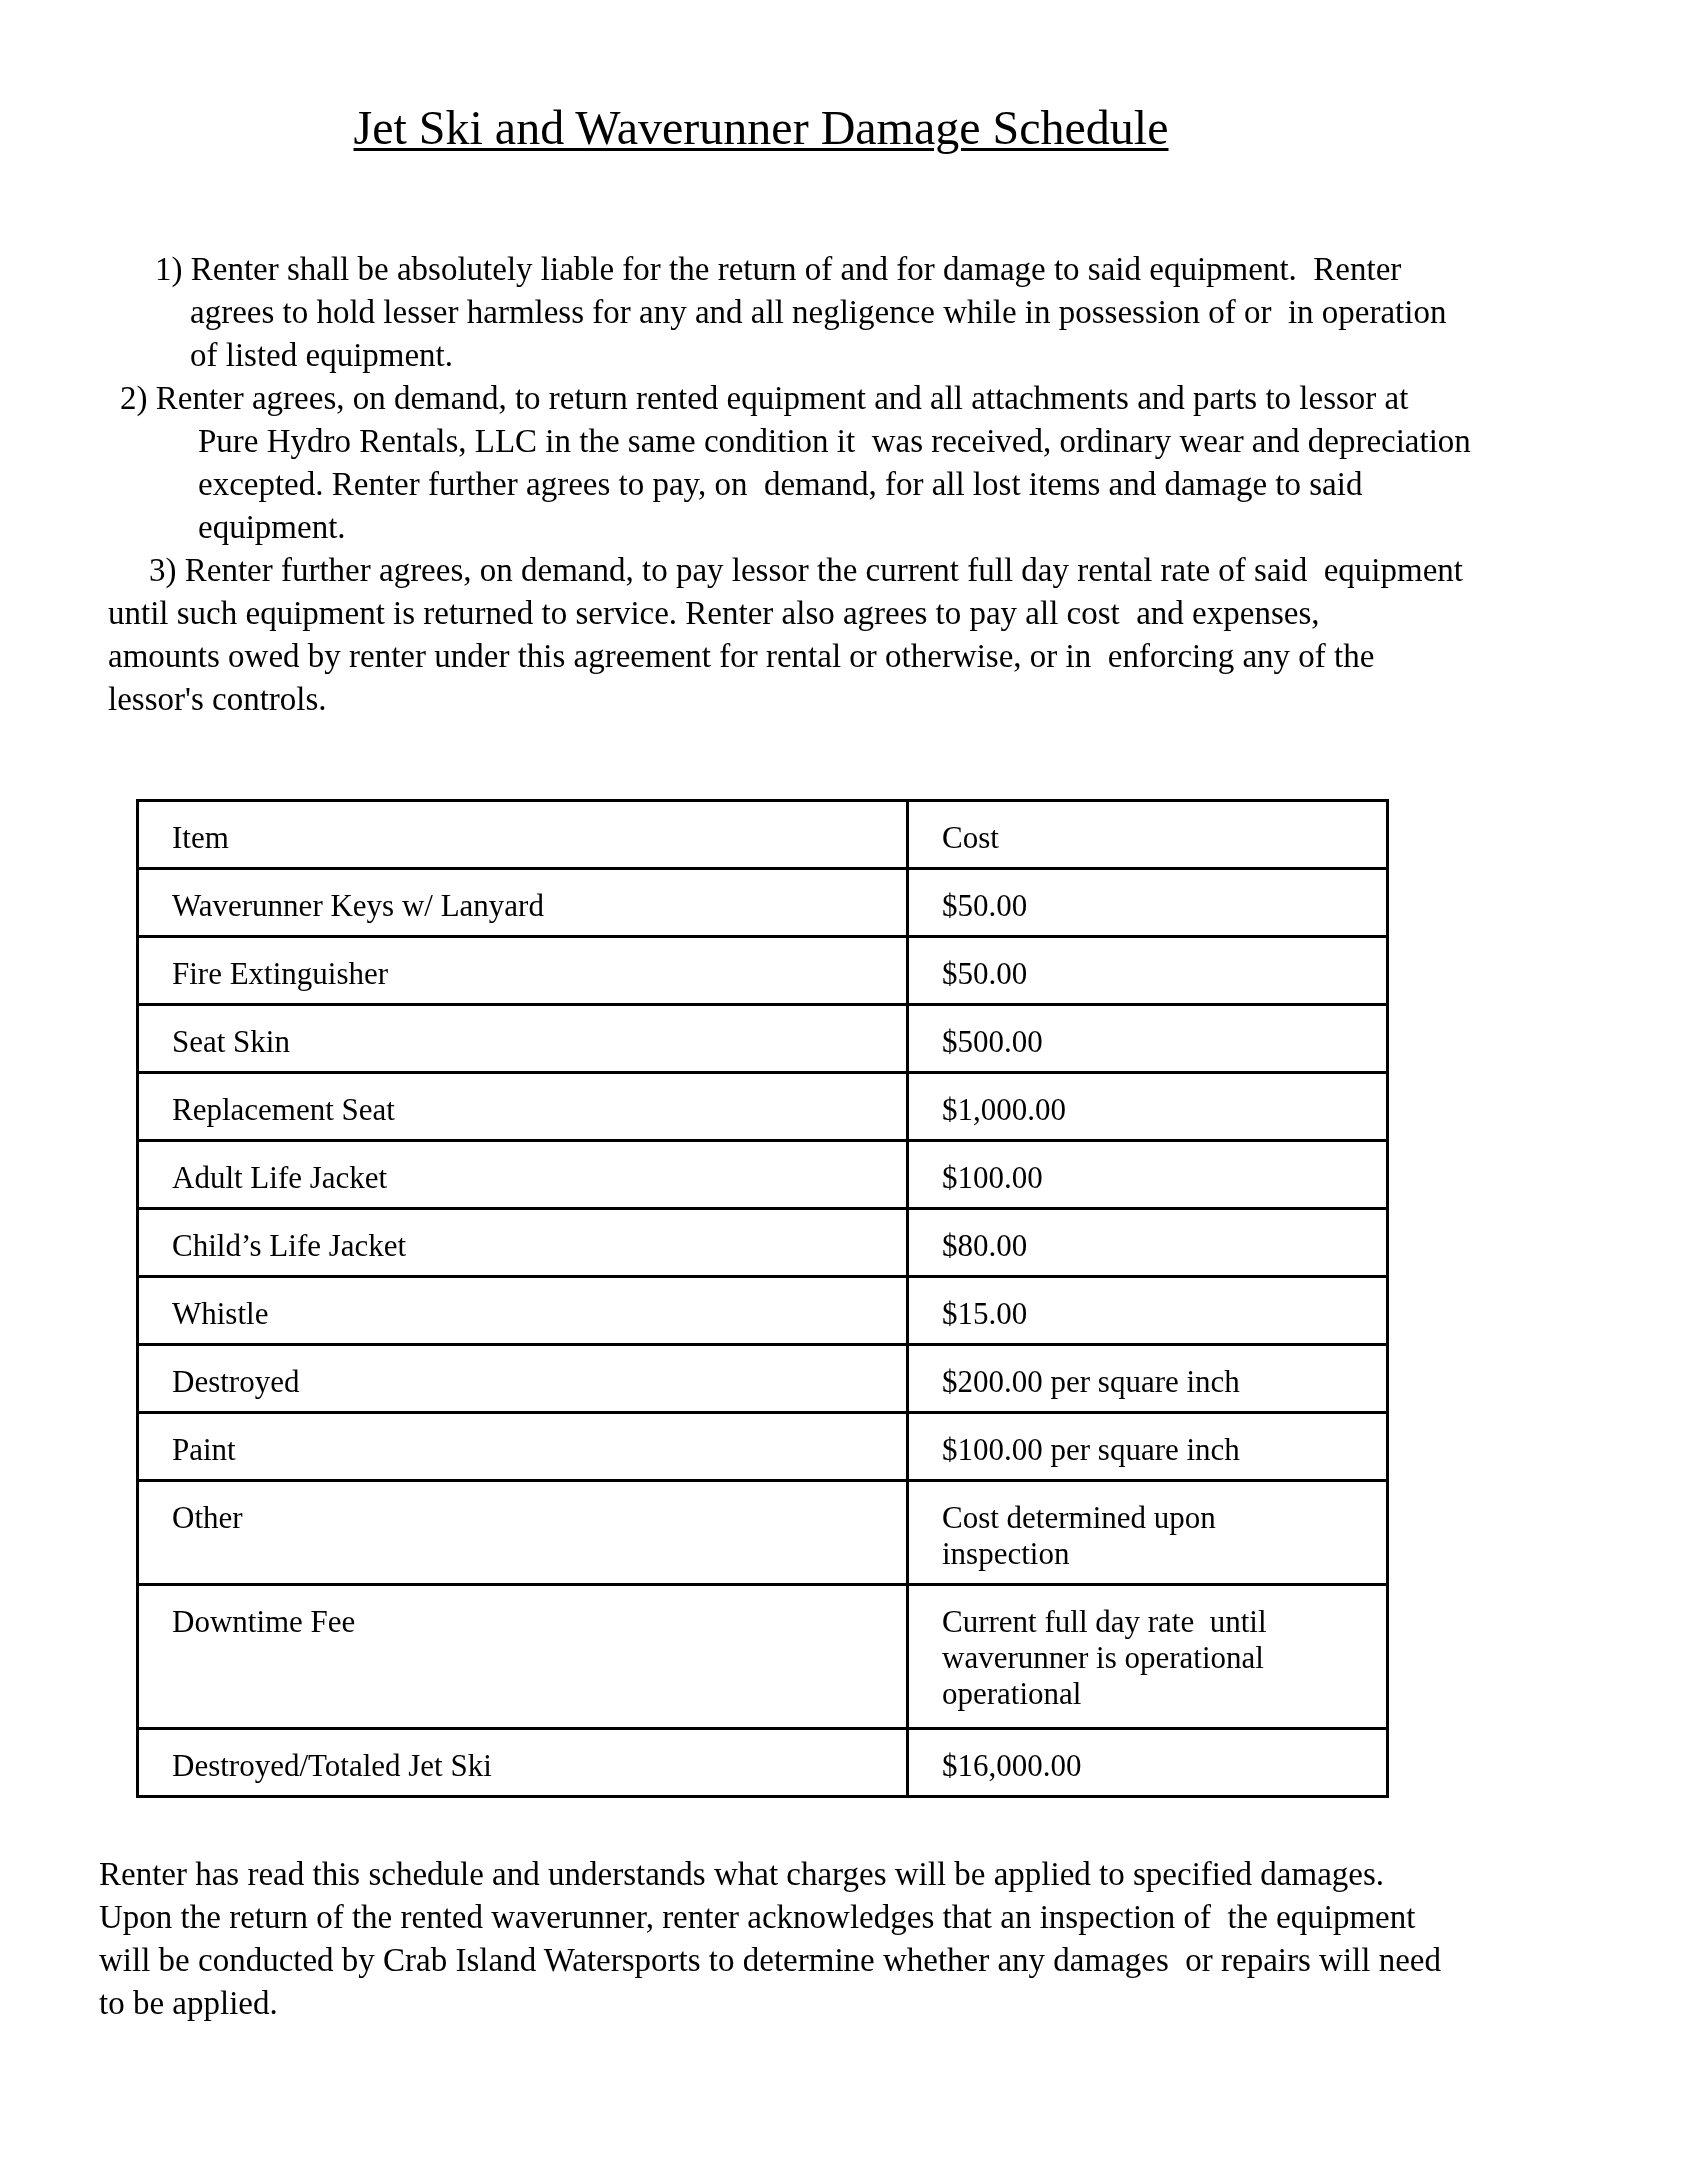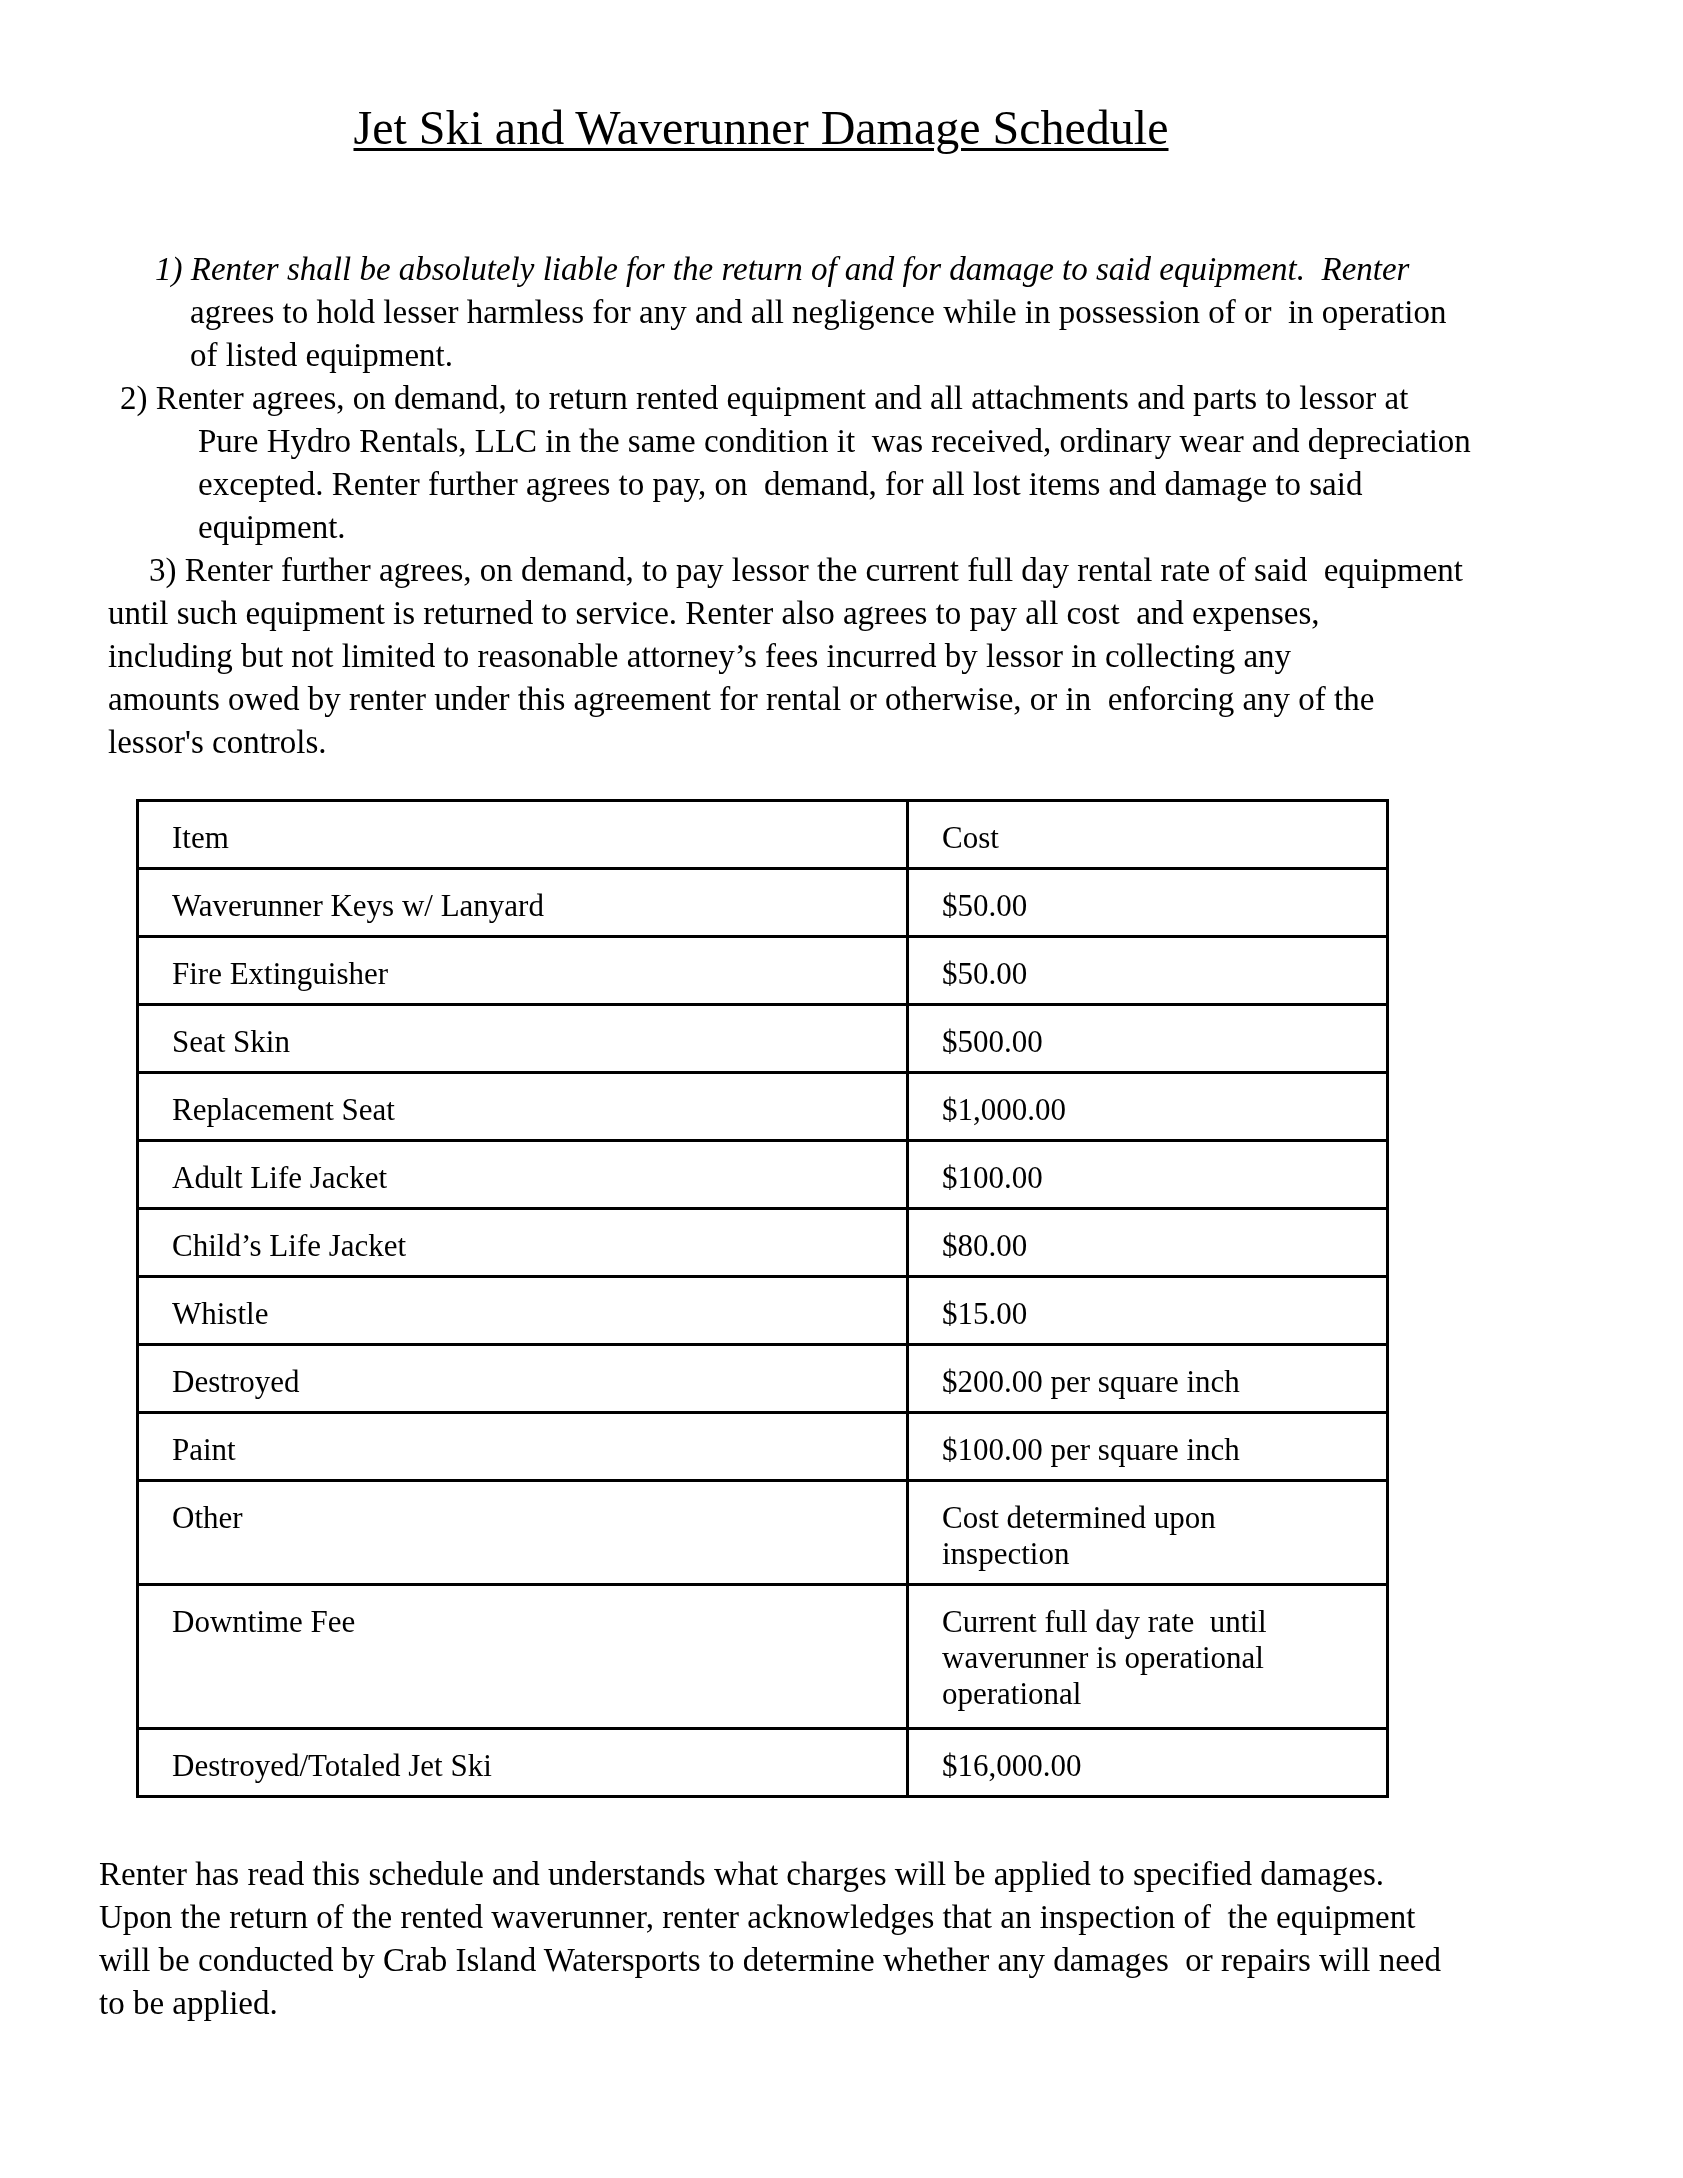--- a/index.html
+++ b/index.html
@@ -42,21 +42,21 @@
   .clause {
     position: relative;
     white-space: nowrap;
   }
   .clause .line {
     display: block;
     white-space: pre;
   }
   .clause .line.first { }
   .clause-1 .line { padding-left: 190px; }
-  .clause-1 .line.first { padding-left: 155px; font-style: italic; }
+  .clause-1 .line.first { padding-left: 155px; }
   .clause-2 .line { padding-left: 198px; }
   .clause-2 .line.first { padding-left: 120px; }
   .clause-3 .line { padding-left: 108px; }
   .clause-3 .line.first { padding-left: 149px; }
 
   table.damage {
     position: absolute;
     top: 799px;
     left: 136px;
     width: 1253px;
@@ -105,21 +105,20 @@
   </div>
   <div class="clause clause-2">
     <span class="line first">2) Renter agrees, on demand, to return rented equipment and all attachments and parts to lessor at</span>
     <span class="line">Pure Hydro Rentals, LLC in the same condition it  was received, ordinary wear and depreciation</span>
     <span class="line">excepted. Renter further agrees to pay, on  demand, for all lost items and damage to said</span>
     <span class="line">equipment.</span>
   </div>
   <div class="clause clause-3">
     <span class="line first">3) Renter further agrees, on demand, to pay lessor the current full day rental rate of said  equipment</span>
     <span class="line">until such equipment is returned to service. Renter also agrees to pay all cost  and expenses,</span>
-    <span class="line">including but not limited to reasonable attorney’s fees incurred by lessor in collecting any</span>
     <span class="line">amounts owed by renter under this agreement for rental or otherwise, or in  enforcing any of the</span>
     <span class="line">lessor's controls.</span>
   </div>
 </div>
 
 <table class="damage">
   <tbody>
       <tr class="h69">
     <td class="item"><span class="cell">Item</span></td>
     <td><span class="cell">Cost</span></td>

